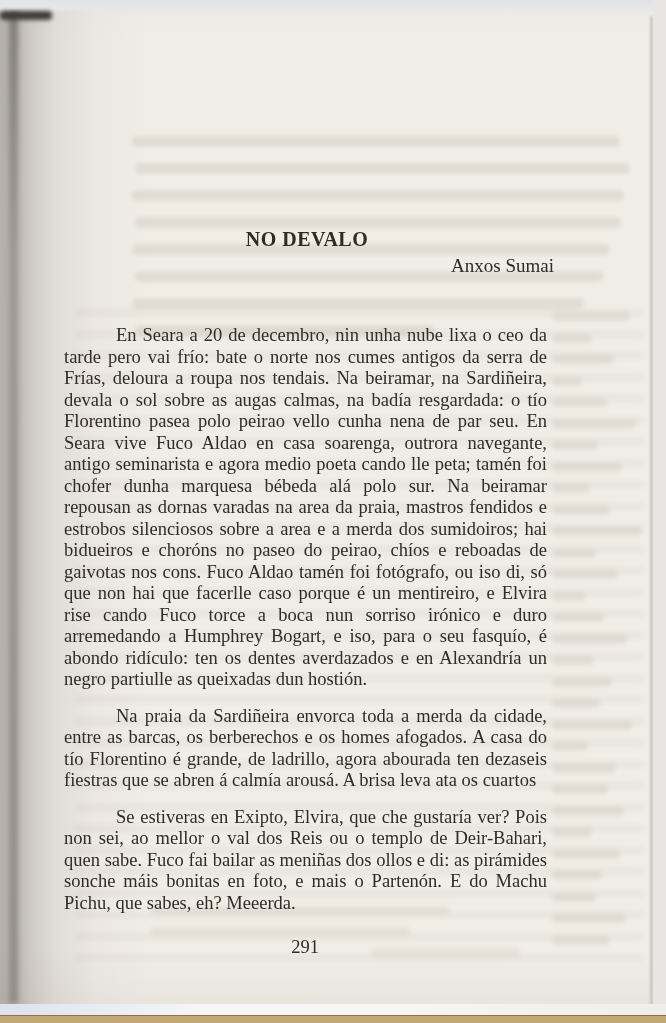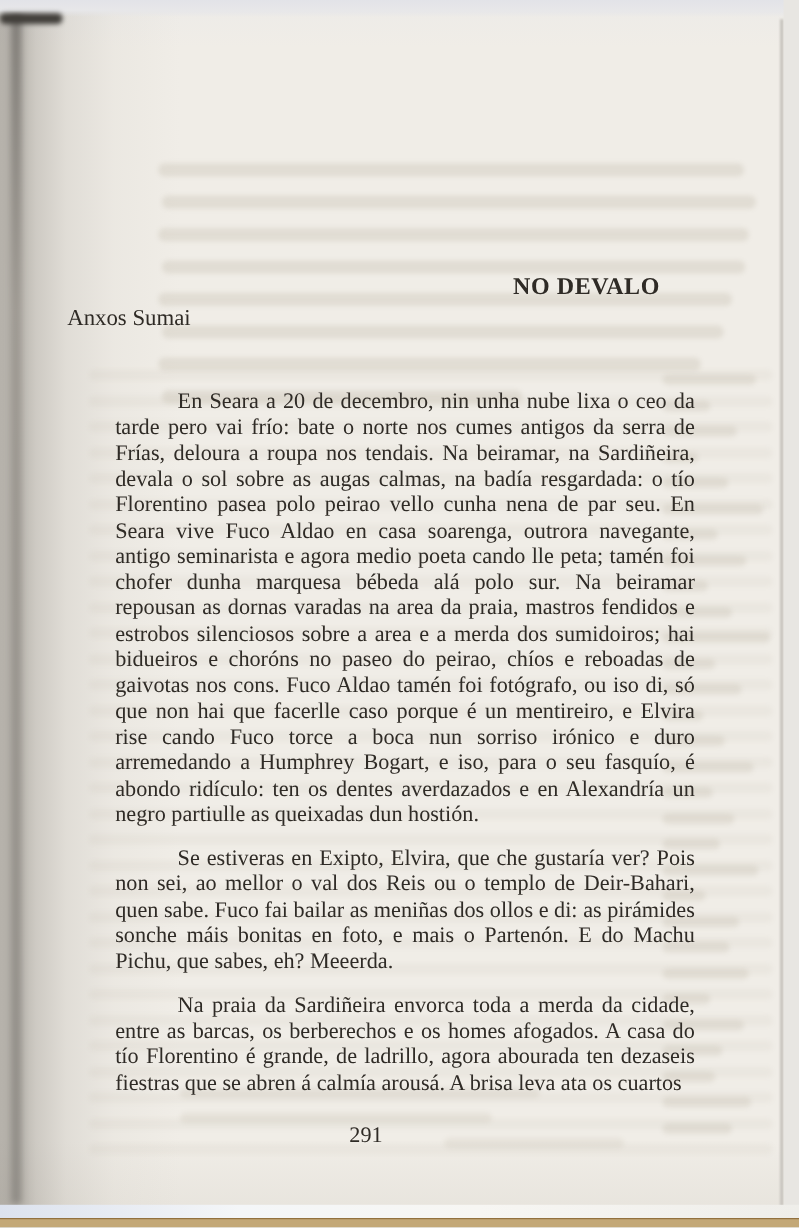--- a/index.html
+++ b/index.html
@@ -56,30 +56,30 @@
   .table-strip{
     position:absolute;left:0;right:0;bottom:0;height:7px;z-index:5;
     background:#c3a877;border-top:1px solid #92713f;
   }
   
   #ghosts{position:absolute;inset:0;z-index:1;}
   .gl{position:absolute;background:#8e8268;filter:blur(2px);border-radius:5px;}
   
   .title{
     position:absolute;left:64px;width:486px;top:228px;z-index:3;
-    margin:0;text-align:right;
+    margin:0;text-align:center;
     font-size:20px;font-weight:bold;letter-spacing:.5px;color:var(--ink);
   }
   .author{
-    position:absolute;left:56px;width:482px;top:255px;z-index:3;
-    font-size:19px;color:var(--ink);
+    position:absolute;left:72px;width:482px;top:255px;z-index:3;
+    text-align:right;font-size:19px;color:var(--ink);
   }
   .body-text{
     position:absolute;left:64px;width:483px;top:325px;z-index:3;
-    font-size:18.5px;line-height:21.5px;text-align:justify;color:var(--ink);margin-left:32px;
+    font-size:18.5px;line-height:21.5px;text-align:justify;color:var(--ink);
   }
   .body-text p{margin:0 0 15px 0;text-indent:52px;}
   .page-number{
     position:absolute;left:64px;width:482px;top:937px;z-index:3;
     text-align:center;font-size:18.5px;color:var(--ink);
   }
 </style>
 </head>
 <body>
 
@@ -168,19 +168,19 @@
   <div class="right-edge-line"></div>
   <div class="right-backdrop"></div>
   <div class="under-page"></div>
   <div class="table-strip"></div>
 
   <h1 class="title">NO DEVALO</h1>
   <div class="author">Anxos Sumai</div>
 
   <div class="body-text">
     <p>En Seara a 20 de decembro, nin unha nube lixa o ceo da tarde pero vai frío: bate o norte nos cumes antigos da serra de Frías, deloura a roupa nos tendais. Na beiramar, na Sardiñeira, devala o sol sobre as augas calmas, na badía resgardada: o tío Florentino pasea polo peirao vello cunha nena de par seu. En Seara vive Fuco Aldao en casa soarenga, outrora navegante, antigo seminarista e agora medio poeta cando lle peta; tamén foi chofer dunha marquesa bébeda alá polo sur. Na beiramar repousan as dornas varadas na area da praia, mastros fendidos e estrobos silenciosos sobre a area e a merda dos sumidoiros; hai bidueiros e choróns no paseo do peirao, chíos e reboadas de gaivotas nos cons. Fuco Aldao tamén foi fotógrafo, ou iso di, só que non hai que facerlle caso porque é un mentireiro, e Elvira rise cando Fuco torce a boca nun sorriso irónico e duro arremedando a Humphrey Bogart, e iso, para o seu fasquío, é abondo ridículo: ten os dentes averdazados e en Alexandría un negro partiulle as queixadas dun hostión.</p>
+    <p>Na praia da Sardiñeira envorca toda a merda da cidade, entre as barcas, os berberechos e os homes afogados. A casa do tío Florentino é grande, de ladrillo, agora abourada ten dezaseis fiestras que se abren á calmía arousá. A brisa leva ata os cuartos</p>
     <p>Se estiveras en Exipto, Elvira, que che gustaría ver? Pois non sei, ao mellor o val dos Reis ou o templo de Deir-Bahari, quen sabe. Fuco fai bailar as meniñas dos ollos e di: as pirámides sonche máis bonitas en foto, e mais o Partenón. E do Machu Pichu, que sabes, eh? Meeerda.</p>
-    <p>Na praia da Sardiñeira envorca toda a merda da cidade, entre as barcas, os berberechos e os homes afogados. A casa do tío Florentino é grande, de ladrillo, agora abourada ten dezaseis fiestras que se abren á calmía arousá. A brisa leva ata os cuartos</p>
   </div>
 
   <div class="page-number">291</div>
 
 </div>
 
 </body></html>

